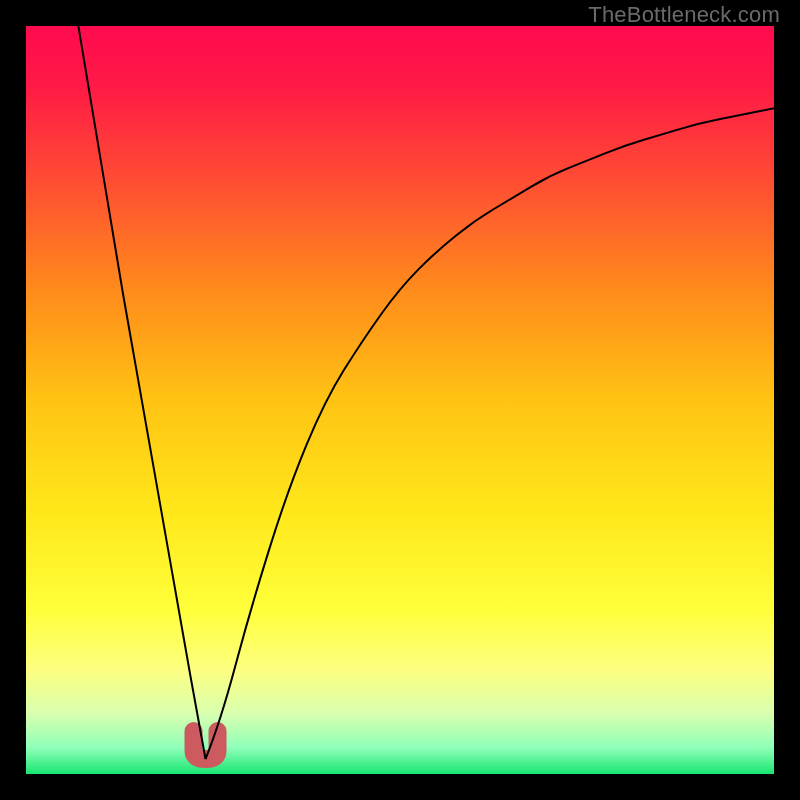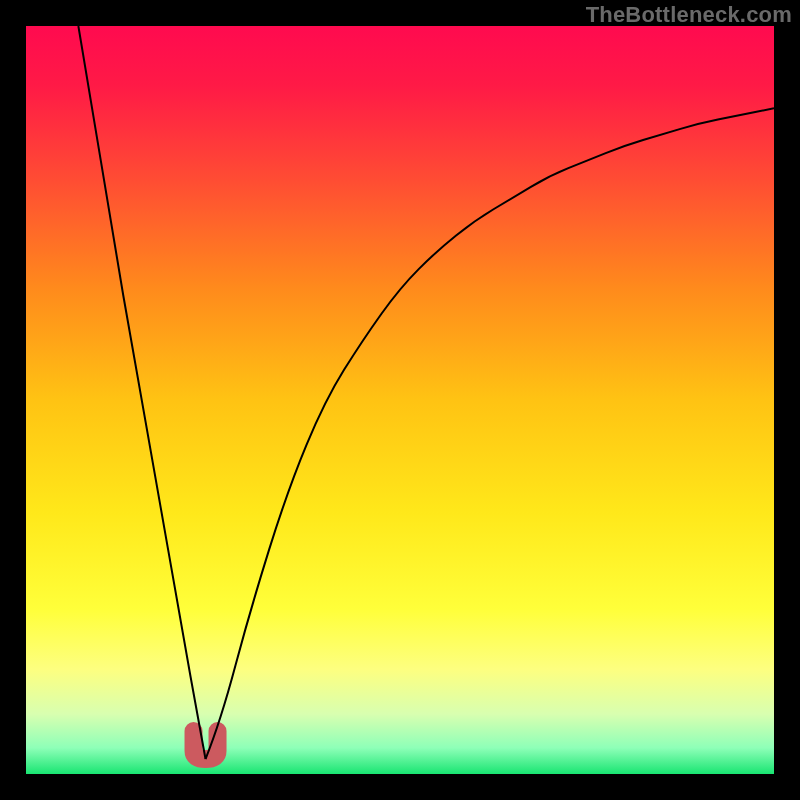--- a/index.html
+++ b/index.html
@@ -19,24 +19,24 @@
     height: 748px;
     background: #fff;
   }
   .gradient {
     position: absolute;
     inset: 0;
   }
   .watermark {
     position: absolute;
     top: 2px;
-    right: 8px;
+    right: 20px;
     color: #6a6a6a;
     font-size: 22px;
-    font-weight: 700;
+    font-weight: 400;
     letter-spacing: 0.2px;
     z-index: 5;
   }
   svg.curves {
     position: absolute;
     inset: 0;
     width: 748px;
     height: 748px;
     z-index: 3;
   }

